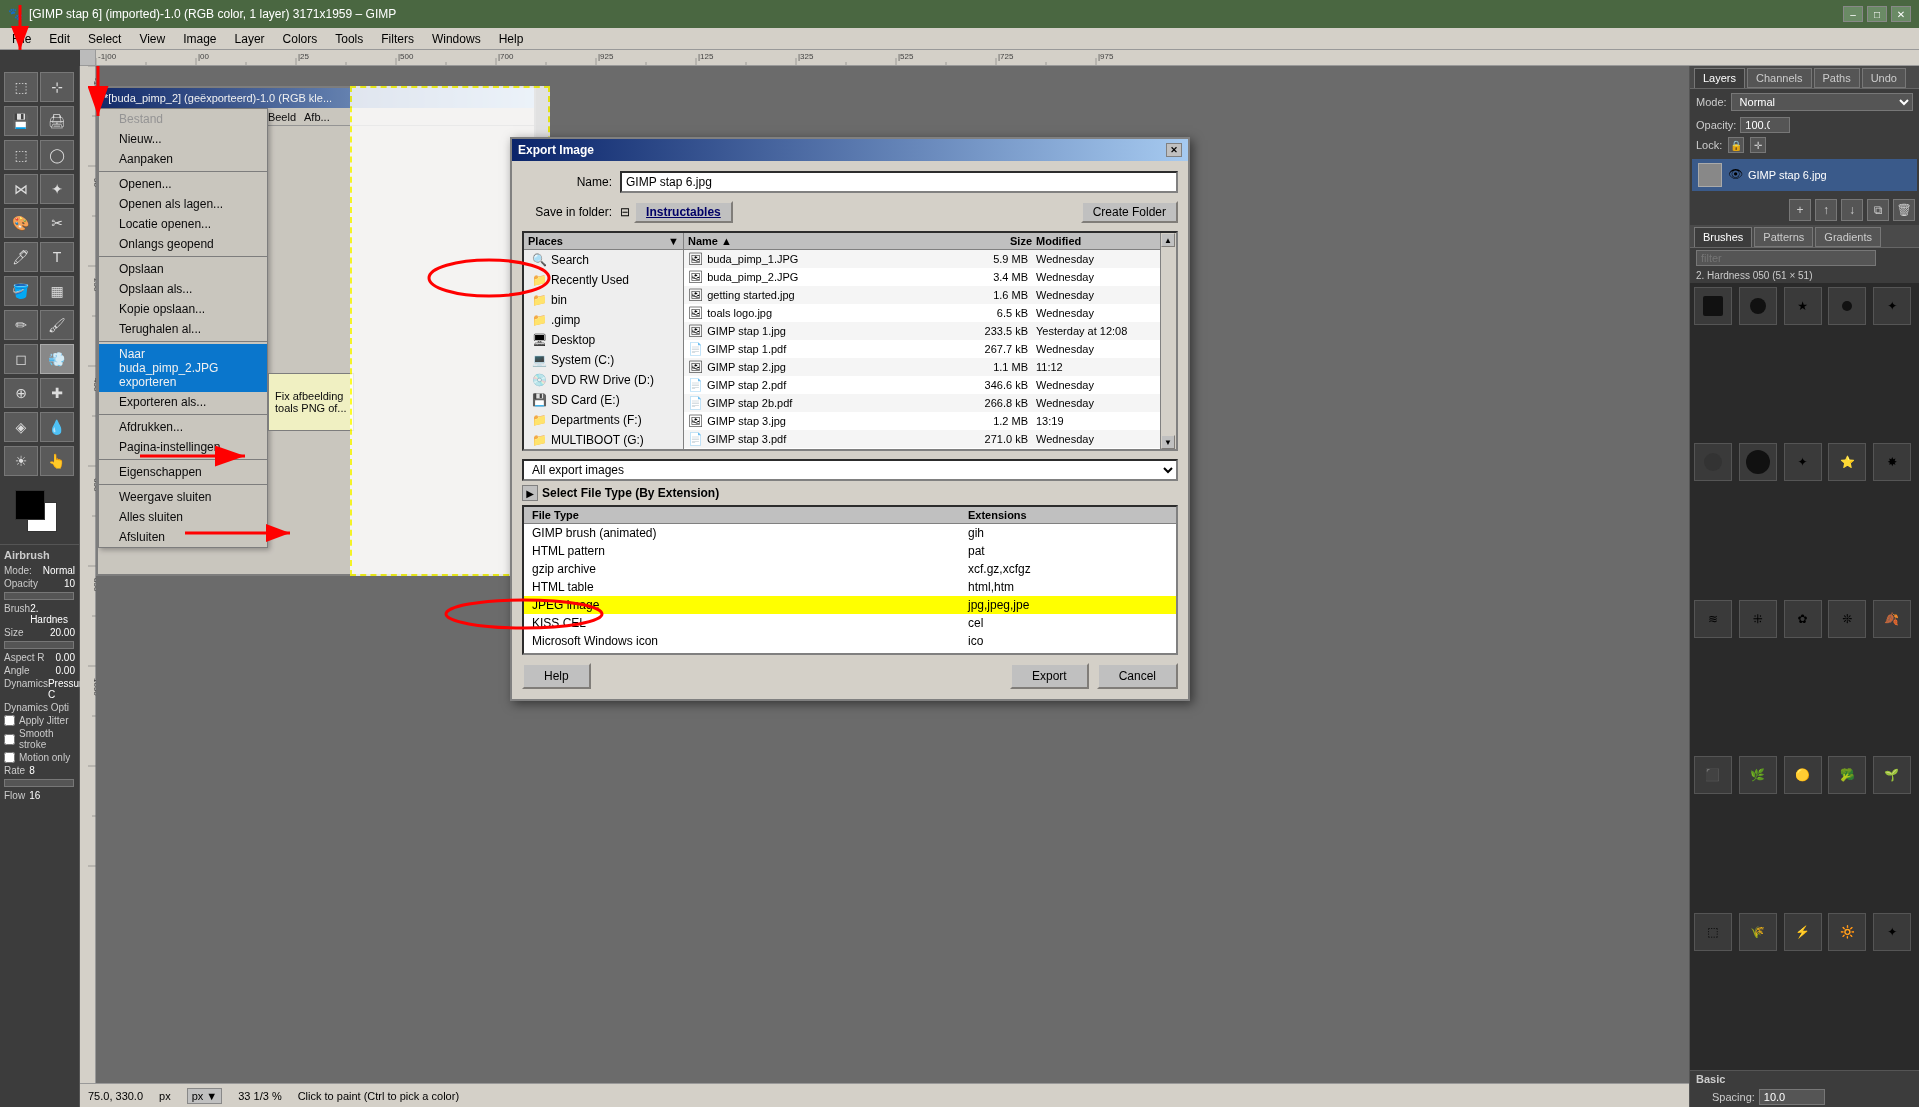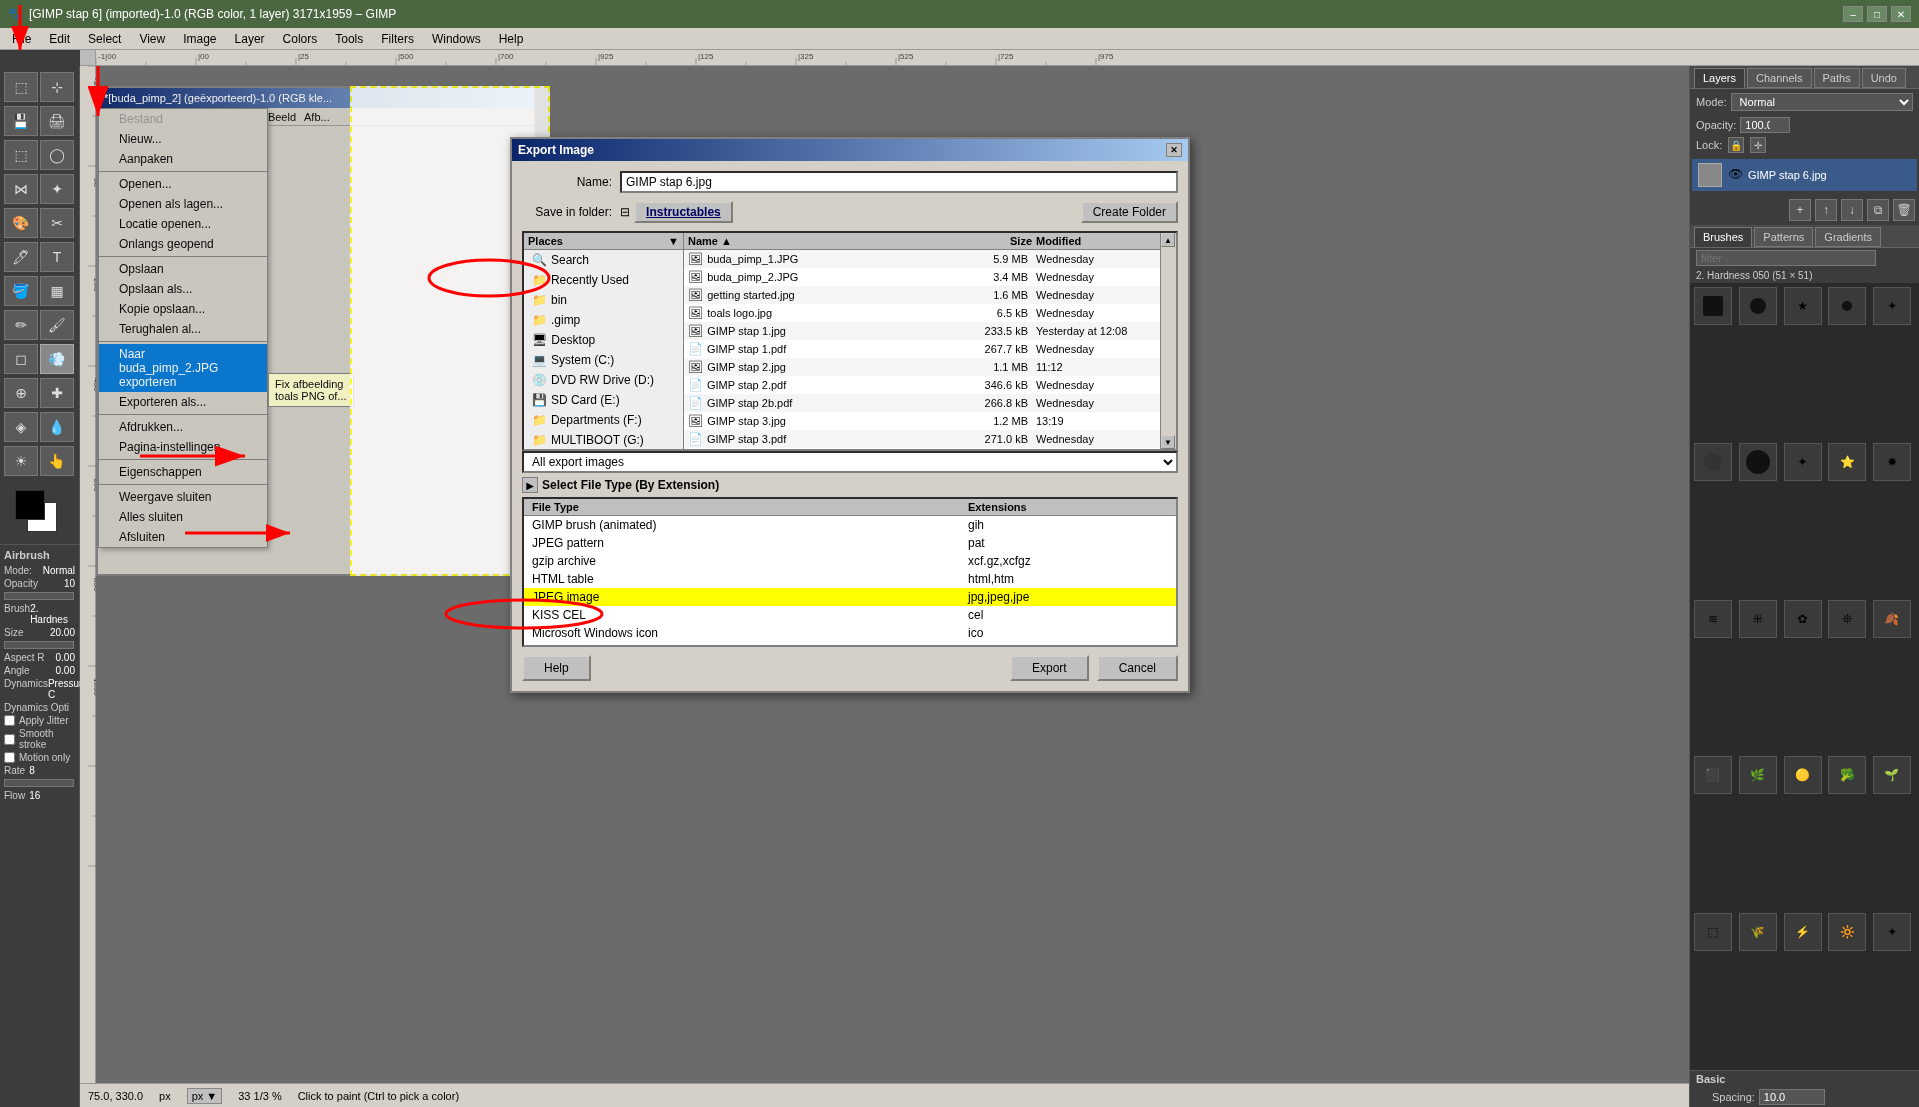--- a/index.html
+++ b/index.html
@@ -253,21 +253,21 @@
     .create-folder-btn {
       background: #c0c0c0;
       border: 2px outset #d4d0c8;
       padding: 2px 10px;
       font-size: 12px;
       cursor: pointer;
       margin-left: auto;
     }
 
     
-    .file-browser { display: flex; height: 220px; border: 2px inset #808080; background: #fff; }
+    .file-browser { display: flex; height: 220px; border: 2px inset #808080; margin-bottom: 8px; background: #fff; }
     .places-panel {
       width: 160px;
       border-right: 1px solid #808080;
       overflow-y: auto;
       background: #eee;
     }
     .places-header {
       background: #c0c0c0;
       border-bottom: 1px solid #808080;
       padding: 2px 4px;
@@ -347,21 +347,21 @@
     .ctx-menu-separator { border-top: 1px solid #808080; margin: 2px 0; }
     .ctx-menu-disabled { color: #999; }
 
     
     .ctx-tooltip {
       position: absolute;
       left: 395px;
       top: 410px;
       background: #ffffcc;
       border: 1px solid #808080;
-      padding: 4px 6px;
+      padding: 16px 6px;
       font-size: 11px;
       z-index: 60;
       white-space: nowrap;
     }
 
     
     .bg-gimp-window {
       position: absolute;
       top: 20px;
       left: 10px;
@@ -915,21 +915,21 @@
       <div class="filetype-list">
         <div class="filetype-header">
           <span class="filetype-name">File Type</span>
           <span class="filetype-ext">Extensions</span>
         </div>
         <div class="filetype-row">
             <span class="filetype-name">GIMP brush (animated)</span>
             <span class="filetype-ext">gih</span>
           </div>
         <div class="filetype-row">
-            <span class="filetype-name">JPEG pattern</span>
+            <span class="filetype-name">HTML pattern</span>
             <span class="filetype-ext">pat</span>
           </div>
         <div class="filetype-row">
             <span class="filetype-name">gzip archive</span>
             <span class="filetype-ext">xcf.gz,xcfgz</span>
           </div>
         <div class="filetype-row">
             <span class="filetype-name">HTML table</span>
             <span class="filetype-ext">html,htm</span>
           </div>

